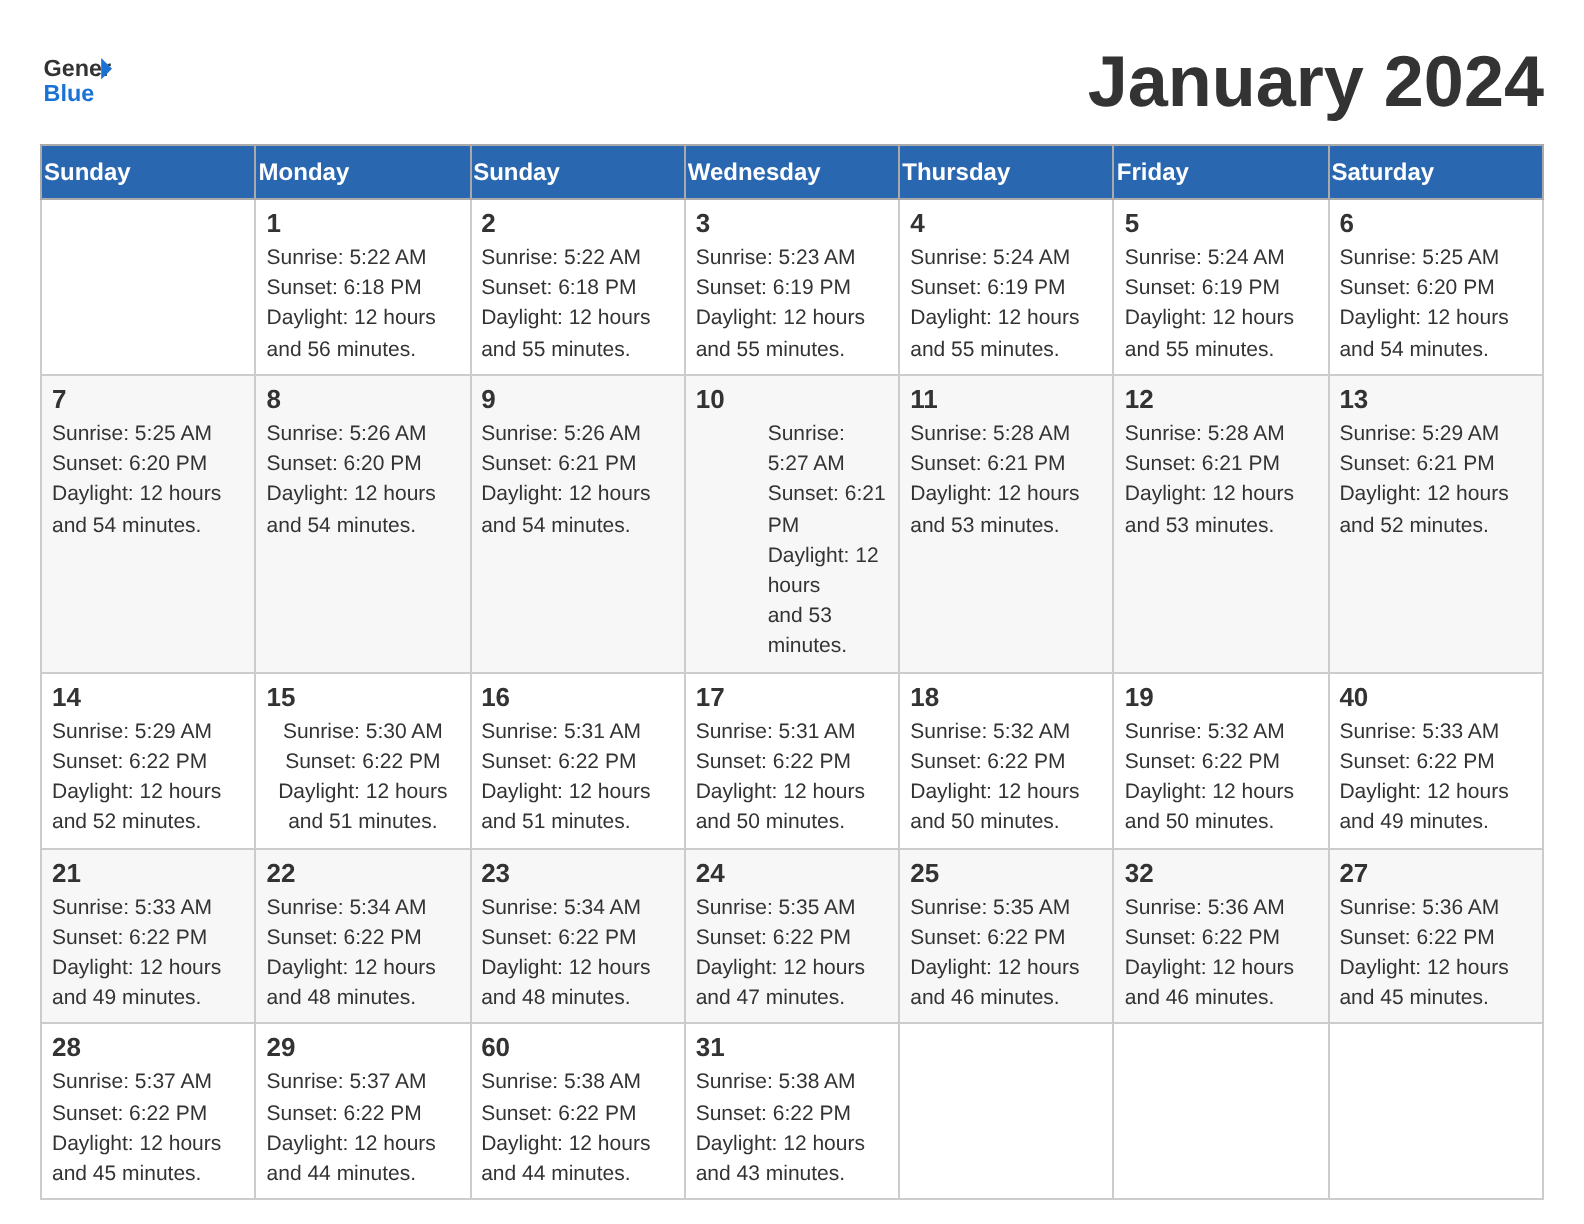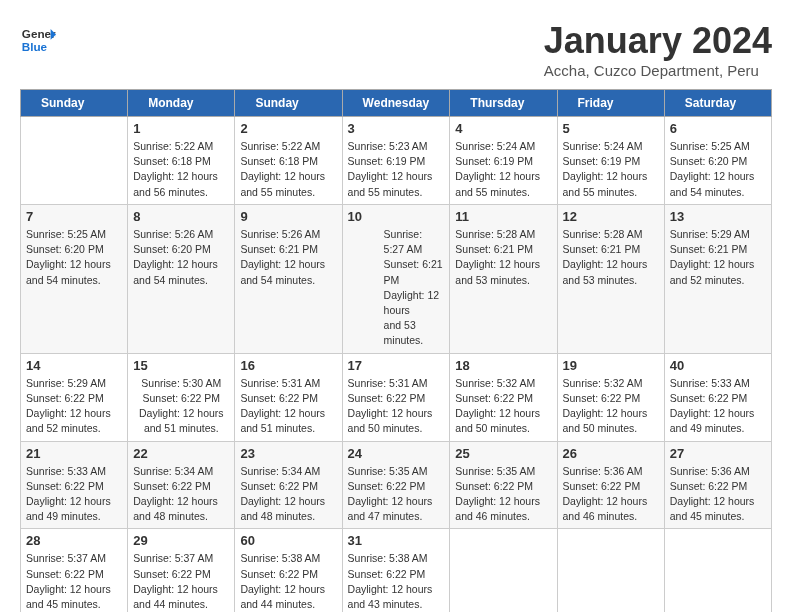--- a/index.html
+++ b/index.html
@@ -19,40 +19,40 @@
     .logo {
       display: flex;
       align-items: center;
       gap: 4px;
     }
     .logo-icon {
       width: 36px;
       height: 36px;
     }
     .title-block {
-      text-align: left;
+      text-align: center;
     }
     .month-title {
       font-size: 36px;
       font-weight: bold;
       color: #333;
     }
     .subtitle {
       font-size: 15px;
       color: #555;
     }
     table {
       width: 100%;
       border-collapse: collapse;
       font-size: 11px;
     }
     thead tr th {
       background-color: #2a67b1;
       color: #fff;
-      padding: 6px 20px;
+      padding: 6px 1px;
       text-align: left;
       font-size: 12px;
       font-weight: bold;
       border: 1px solid #aaa;
     }
     tbody tr td {
       border: 1px solid #ccc;
       vertical-align: top;
       padding: 4px 5px;
       height: 80px;
@@ -87,21 +87,20 @@
   <div class="logo">
     <svg class="logo-icon" viewBox="0 0 40 40">
       <rect x="0" y="0" width="40" height="40" fill="white"></rect>
       <text x="2" y="20" font-size="13" font-weight="bold" fill="#333" font-family="Arial">General</text>
       <text x="2" y="34" font-size="13" font-weight="bold" fill="#1a73d4" font-family="Arial">Blue</text>
       <polygon points="34,10 40,16 34,22" fill="#1a73d4"></polygon>
     </svg>
   </div>
   <div class="title-block">
     <div class="month-title">January 2024</div>
-    <div class="subtitle">Accha, Cuzco Department, Peru</div>
   </div>
 </div>
 
 <table>
   <thead>
     <tr id="header-row">
         <th>Sunday</th>
         <th>Monday</th>
         <th>Sunday</th>
         <th>Wednesday</th>
@@ -288,21 +287,21 @@
 and 47 minutes.</div>
         </td>
         <td>
           <span class="day-num">25</span>
           <div class="day-info" style="white-space: pre-line;">Sunrise: 5:35 AM
 Sunset: 6:22 PM
 Daylight: 12 hours
 and 46 minutes.</div>
         </td>
         <td>
-          <span class="day-num">26</span>
+          <span class="day-num">32</span>
           <div class="day-info" style="white-space: pre-line;">Sunrise: 5:36 AM
 Sunset: 6:22 PM
 Daylight: 12 hours
 and 46 minutes.</div>
         </td>
         <td>
           <span class="day-num">27</span>
           <div class="day-info" style="white-space: pre-line;">Sunrise: 5:36 AM
 Sunset: 6:22 PM
 Daylight: 12 hours

